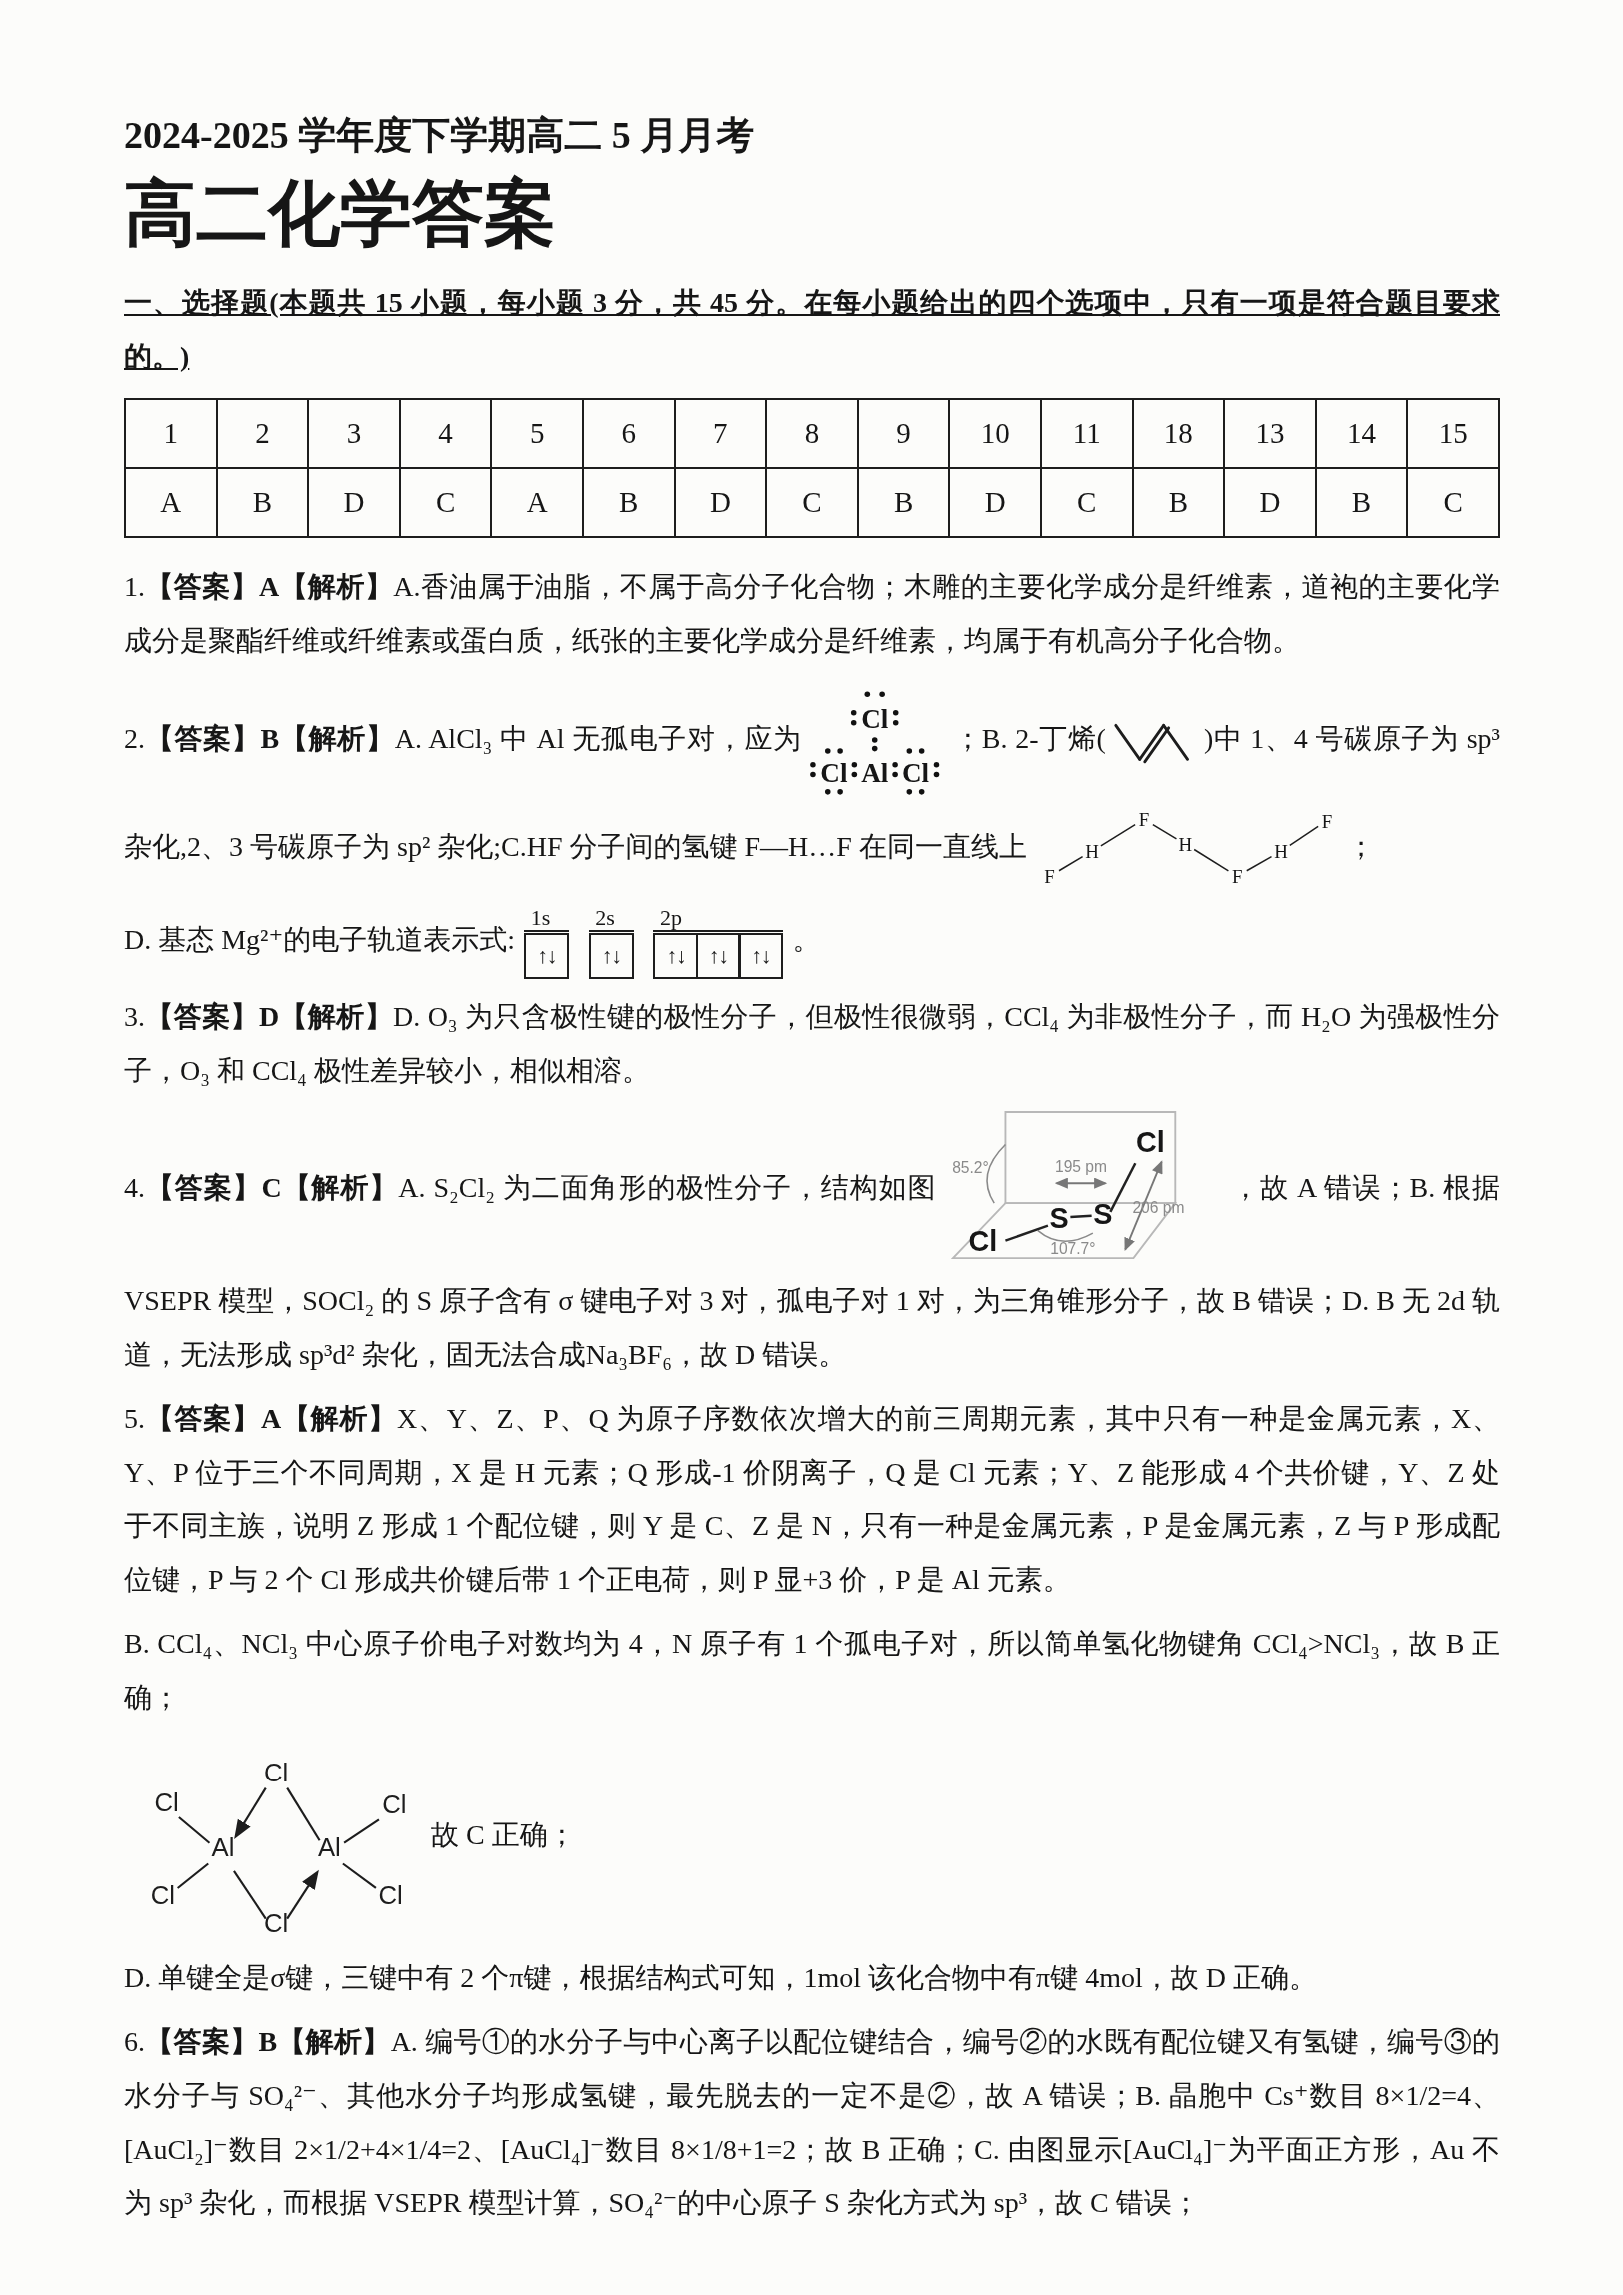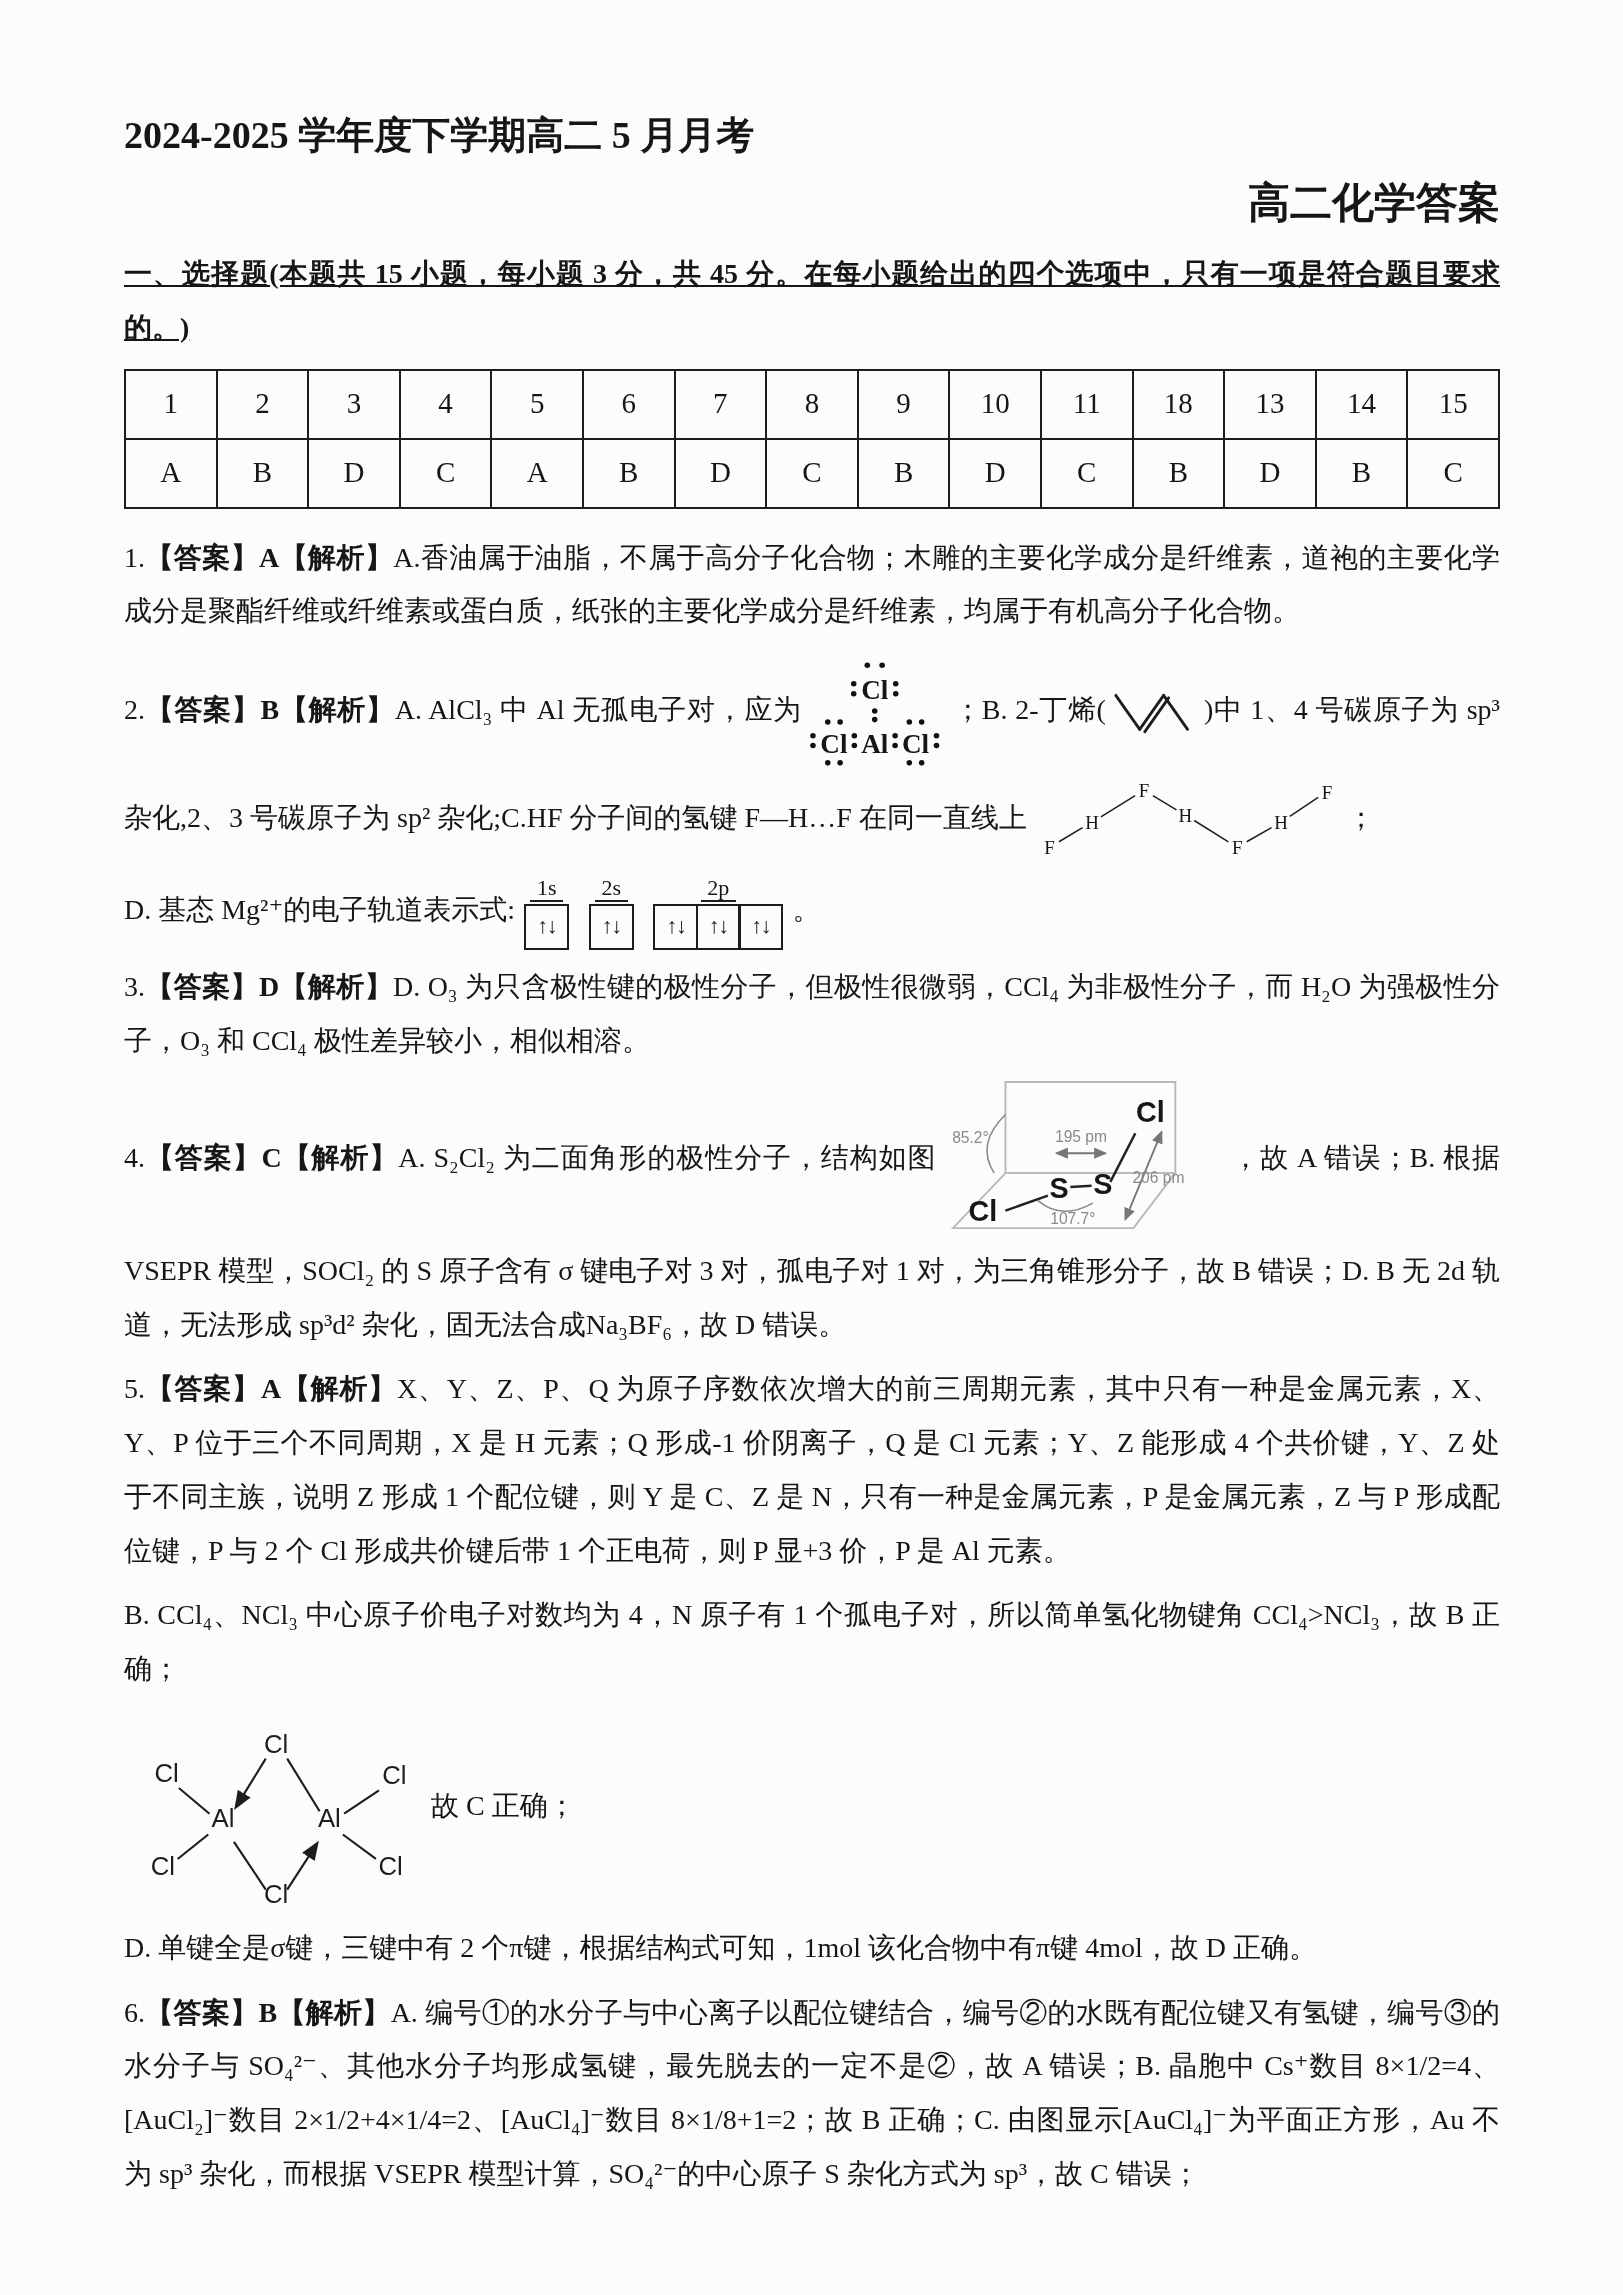--- a/index.html
+++ b/index.html
@@ -4,31 +4,31 @@
 <style>
   html,body{margin:0;padding:0;background:#e8e8e6;}
   .page{
     width:1624px;min-height:2295px;box-sizing:border-box;
     margin:0 auto;background:#fcfcfa;color:#161616;
     padding:110px 124px 33px 124px;
     font-family:"Liberation Serif","DejaVu Serif",serif;
     font-size:28px;line-height:1.92;
   }
   .title{font-size:38px;font-weight:bold;text-align:left;margin:0 0 3.9px 0;line-height:1.35;}
-  .subtitle{font-size:42px;font-weight:bold;text-align:right;margin:16px 0 17px 0;line-height:1.25;}
+  .subtitle{font-size:72px;font-weight:bold;text-align:left;margin:8px 0 17px 0;line-height:1.25;}
   .section-head{font-weight:bold;margin:0 0 14.4px 0;text-align:justify;text-decoration:underline;}
   table.ans{width:100%;border-collapse:collapse;table-layout:fixed;margin:3.9px 0 22px 0;}
   table.ans td{border:2.6px solid #1d1d1d;height:67px;text-align:center;font-size:29px;padding:0;}
   p.q{margin:0 0 10.5px 0;text-align:justify;}
   .bld{font-weight:bold;}
   svg.inline-fig{vertical-align:middle;margin:0 6.5px;}
   .fig-label{fill:#161616;}
   
   .orb{display:inline-flex;align-items:flex-end;vertical-align:middle;margin:0 9.2px;}
-  .orb-g{display:inline-flex;flex-direction:column;align-items:center;margin-right:19.6px;}
+  .orb-g{display:inline-flex;flex-direction:column;margin-right:19.6px;}
   .orb-g:last-child{margin-right:0;}
   .orb-label{font-size:22px;line-height:1.15;border-bottom:2.6px solid #1d1d1d;padding:0 6.5px;margin-bottom:1.3px;}
   .orb-row{display:flex;}
   .orb-box{width:41px;height:42px;border:2.6px solid #1d1d1d;display:flex;align-items:center;justify-content:center;font-size:21.6px;letter-spacing:-1.3px;}
   .orb-box + .orb-box{margin-left:-2.6px;}
 </style>
 </head>
 <body>
 
 <div class="page">

